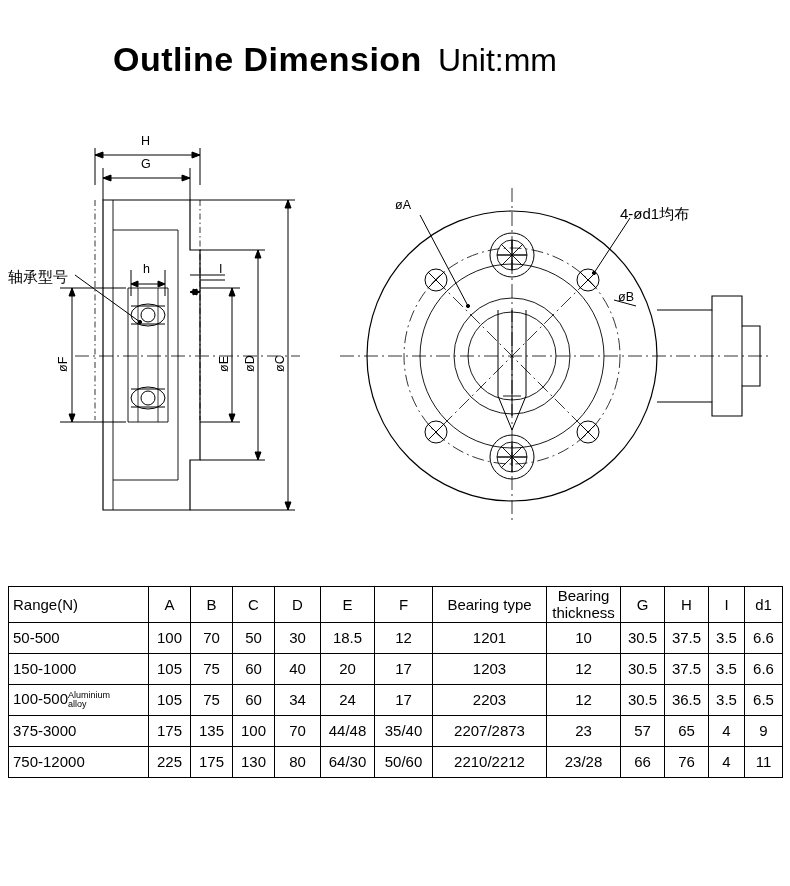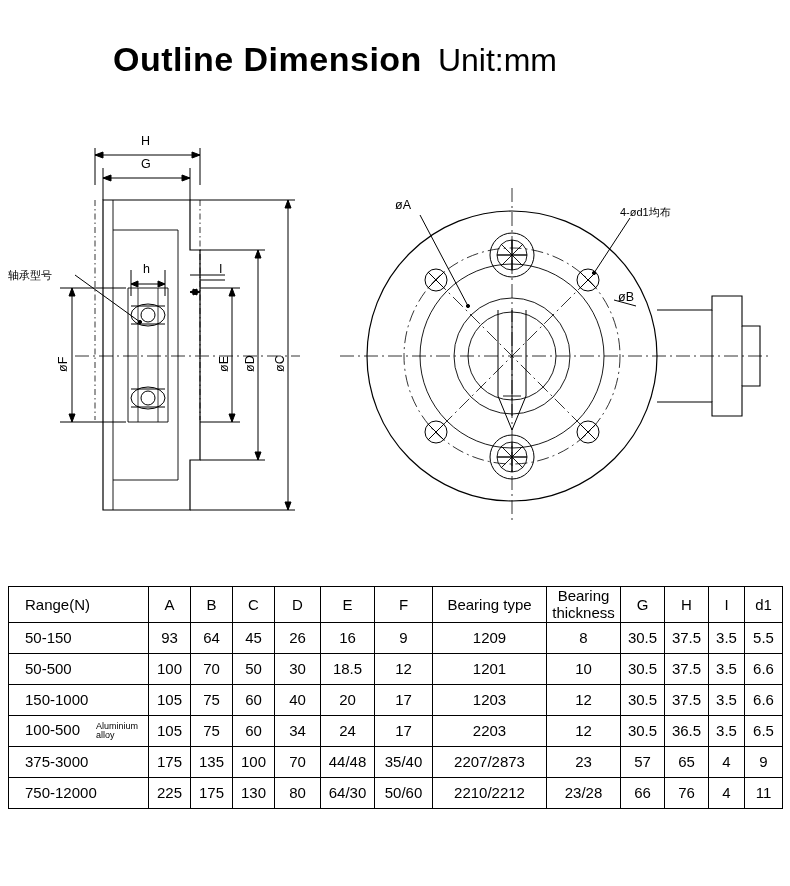--- a/index.html
+++ b/index.html
@@ -50,21 +50,21 @@
   .drawing svg {
     display: block;
   }
   .lbl {
     position: absolute;
     font-size: 12.5px;
     white-space: nowrap;
   }
   .lbl-cn {
     position: absolute;
-    font-size: 11px;
+    font-size: 15px;
     white-space: nowrap;
   }
   .rot {
     transform: rotate(-90deg);
     transform-origin: left top;
   }
   
   .tbl-wrap {
     position: absolute;
     left: 8px;
@@ -81,28 +81,28 @@
     font-size: 15px;
     font-weight: normal;
     text-align: center;
     height: 30px;
     padding: 0 2px;
     white-space: nowrap;
     overflow: hidden;
   }
   table.spec td.rangecell, table.spec th.rangecell {
     text-align: left;
-    padding-left: 16px;
+    padding-left: 4px;
   }
   .sub {
     font-size: 9px;
     line-height: 1.0;
     display: inline-block;
     vertical-align: middle;
-    margin-left: 16px;
+    margin-left: 0;
     white-space: normal;
     width: 52px;
     text-align: left;
   }
   .hdr-2line {
     font-size: 11.5px;
     line-height: 1.15;
     white-space: normal;
   }
 </style>
@@ -307,35 +307,20 @@
             <span>thickness</span>
           </th>
           <th>G</th>
           <th>H</th>
           <th>I</th>
           <th>d1</th>
         </tr>
       </thead>
       <tbody>
         <tr>
-          <td class="rangecell">50-150</td>
-          <td>93</td>
-          <td>64</td>
-          <td>45</td>
-          <td>26</td>
-          <td>16</td>
-          <td>9</td>
-          <td>1209</td>
-          <td>8</td>
-          <td>30.5</td>
-          <td>37.5</td>
-          <td>3.5</td>
-          <td>5.5</td>
-        </tr>
-        <tr>
           <td class="rangecell">50-500</td>
           <td>100</td>
           <td>70</td>
           <td>50</td>
           <td>30</td>
           <td>18.5</td>
           <td>12</td>
           <td>1201</td>
           <td>10</td>
           <td>30.5</td>

